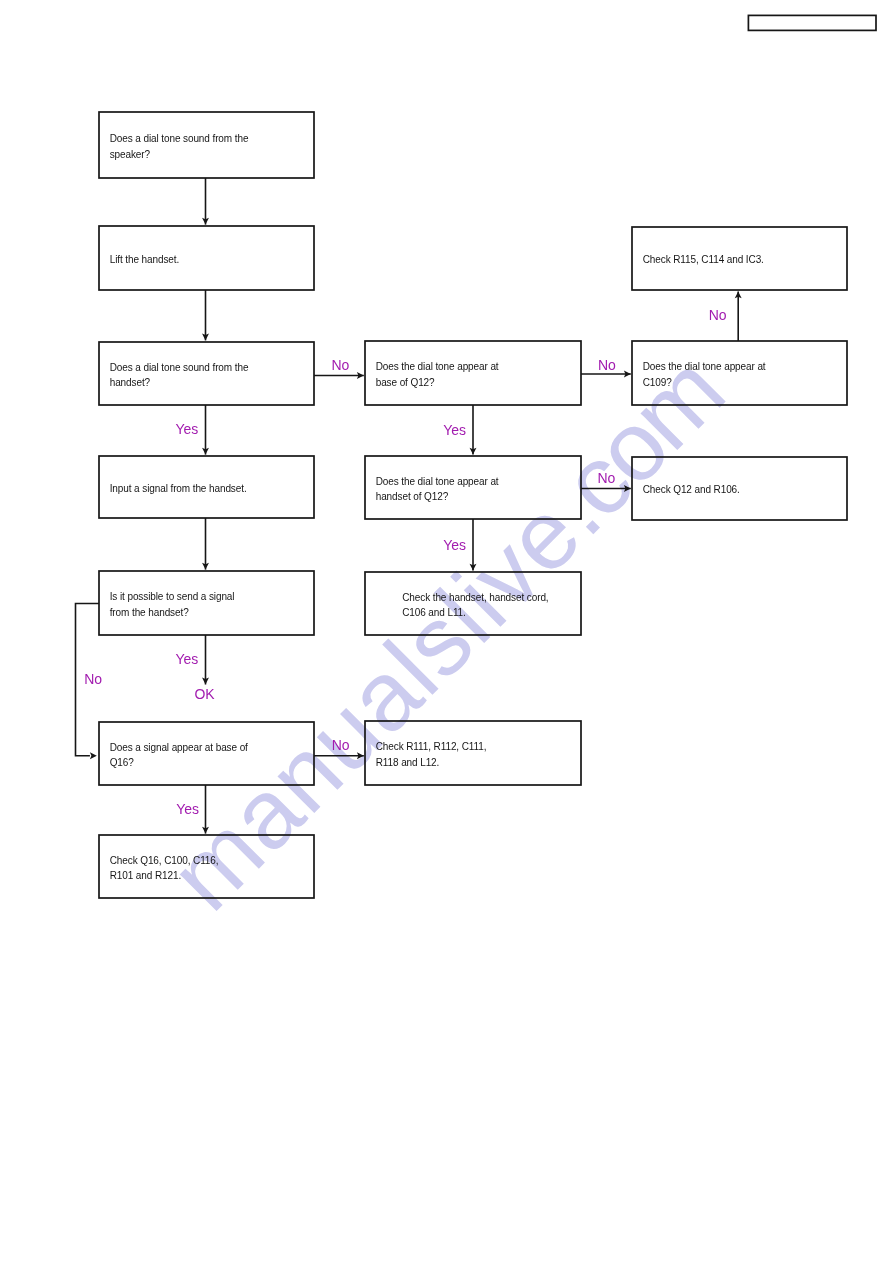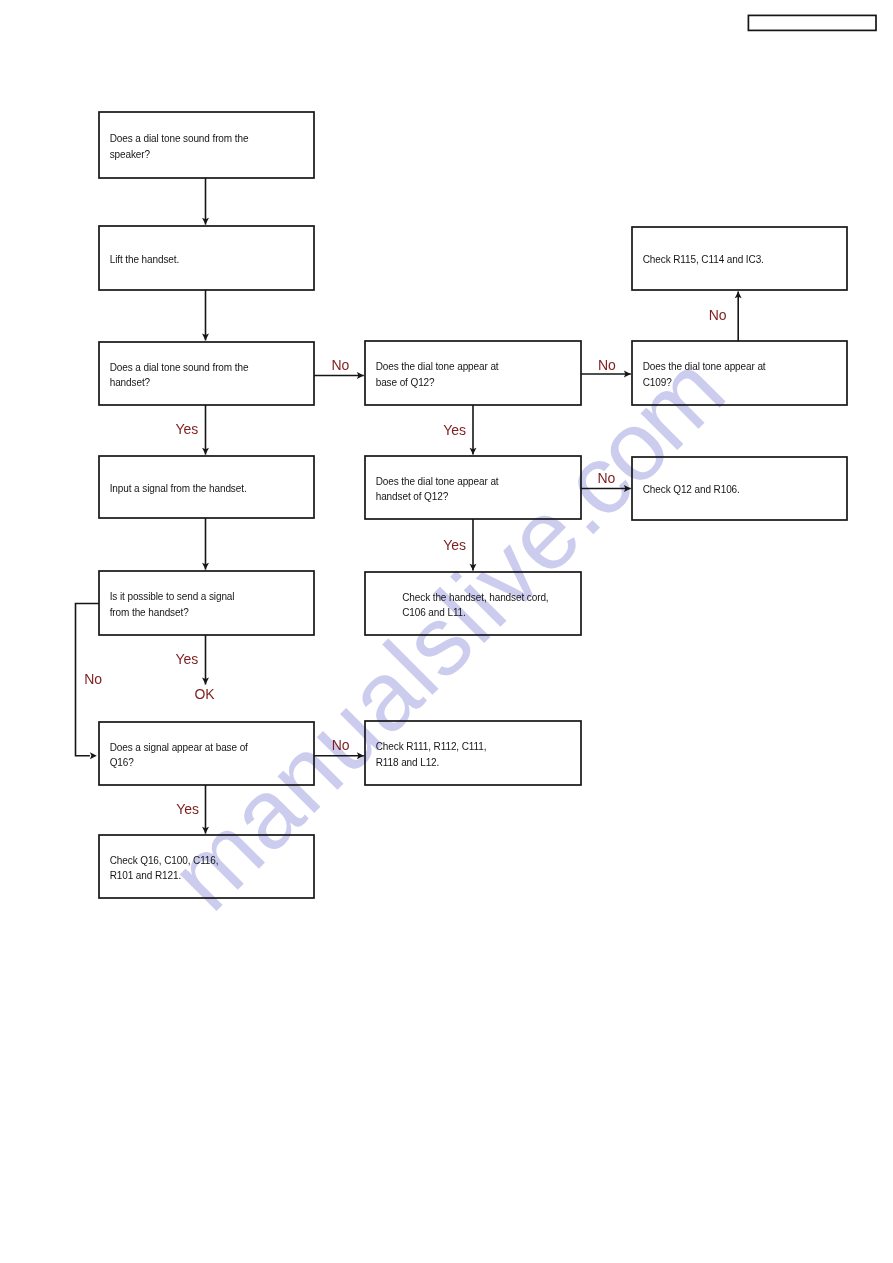--- a/index.html
+++ b/index.html
@@ -7,21 +7,21 @@
   body{width:893px;height:1263px;font-family:"Liberation Sans",sans-serif;position:relative;overflow:hidden;}
   #page{position:absolute;left:0;top:0;width:893px;height:1263px;background:#ffffff;overflow:hidden;}
   #wm-layer{position:absolute;left:0;top:0;width:893px;height:1263px;overflow:hidden;pointer-events:none;}
   .wm{position:absolute;left:148px;top:852px;font-family:"Liberation Sans",sans-serif;white-space:nowrap;
       font-size:98px;font-weight:400;color:#ccccef;transform:rotate(-45deg);transform-origin:0 0;}
   .wm-a{letter-spacing:1.2px;}
   .wm-b{letter-spacing:-3.2px;}
   svg.flow{position:absolute;left:0;top:0;width:893px;height:1263px;overflow:visible;}
   .bx{position:absolute;box-sizing:border-box;display:flex;align-items:center;background:transparent;}
   .bxt{white-space:nowrap;transform:translateZ(0);font-size:10px;line-height:15.5px;letter-spacing:-0.1px;color:#161616;padding-left:10.7px;padding-top:3px;}
-  .lbl{position:absolute;transform:translateZ(0);font-size:14px;line-height:14px;letter-spacing:-0.05px;color:#7f1d1d;white-space:nowrap;}
+  .lbl{position:absolute;transform:translateZ(0);font-size:14px;line-height:14px;letter-spacing:-0.05px;color:#a21caf;white-space:nowrap;}
 </style>
 </head>
 <body>
 
 <div id="page">
 
   <div id="wm-layer">
     <div class="wm"><span class="wm-a">manualslive</span><span class="wm-b">.com</span></div>
   </div>
 

